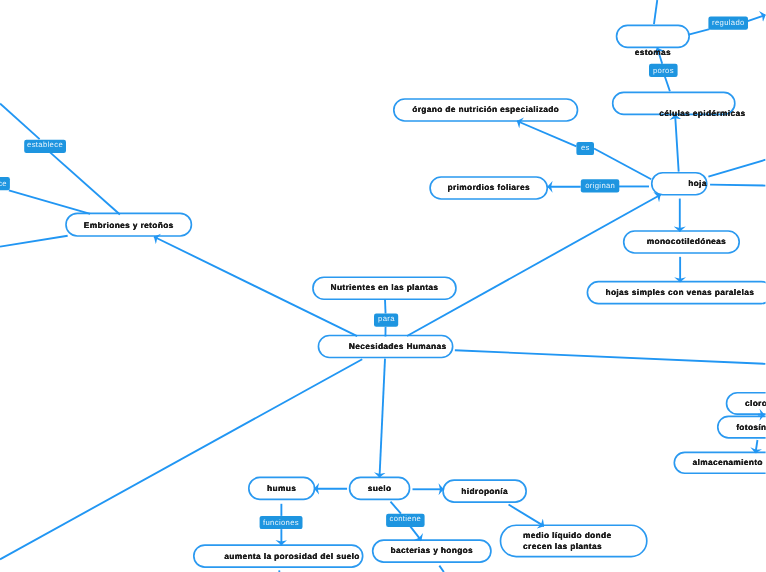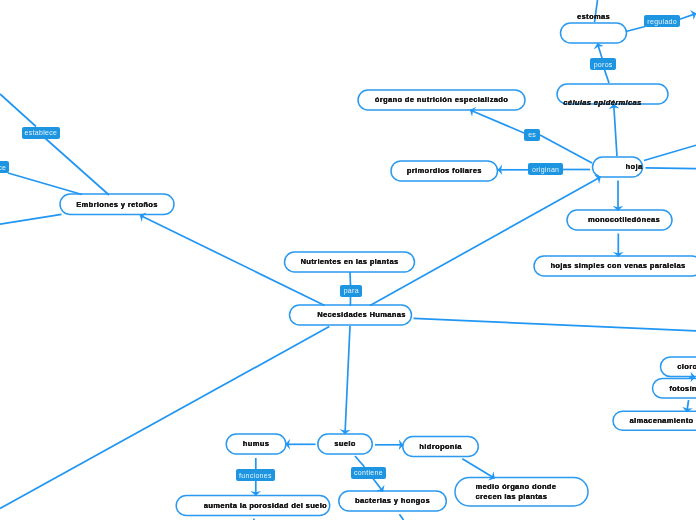--- a/index.html
+++ b/index.html
@@ -109,24 +109,24 @@
     <path d="M 355 456 L 364.5 467"></path>
     <path d="M 373 478.5 L 383 491.5" marker-end="url(#arrow)"></path>
     <path d="M 462.3 458.7 L 494.6 478.3" marker-end="url(#arrow)"></path>
     <path d="M 689 377 L 695 377" marker-end="url(#arrow)"></path>
     <path d="M 688.6 400 L 686.8 412" marker-end="url(#arrow)"></path>
     <path d="M 399.4 514.2 L 403.5 520"></path>
     <path d="M 253.8 518.5 L 254 520"></path>
     <path d="M 0 508.5 L 329.3 326.6"></path>
     </g>
   </svg>
-  <div class="node" style="left:560.5px;top:7px;width:66px;height:20px;">
+  <div class="node" style="left:560.5px;top:38px;width:66px;height:20px;">
       <span>estomas</span>
     </div>
-  <div class="node" style="left:547px;top:84px;width:111px;height:37px;font-style:italic;">
+  <div class="node" style="left:583px;top:84px;width:111px;height:37px;">
       <span>células epidérmicas</span>
     </div>
   <div class="node" style="left:358px;top:90px;width:167px;height:20px;">
       <span>órgano de nutrición especializado</span>
     </div>
   <div class="node" style="left:391px;top:160.9px;width:106.5px;height:20px;">
       <span>primordios foliares</span>
     </div>
   <div class="node" style="left:592.5px;top:157px;width:50px;height:20px;justify-content:flex-end;">
       <span>hoja</span>
@@ -155,21 +155,21 @@
   <div class="node" style="left:402.8px;top:436.5px;width:75.5px;height:20px;">
       <span>hidroponía</span>
     </div>
   <div class="node" style="left:176.2px;top:495.5px;width:153.5px;height:20px;padding-left:25px;">
       <span>aumenta la porosidad del suelo</span>
     </div>
   <div class="node" style="left:338.8px;top:491px;width:107.5px;height:20px;">
       <span>bacterias y hongos</span>
     </div>
   <div class="node multiline" style="left:455px;top:477.5px;width:133px;height:28.5px;">
-      <span class="nl">medio órgano donde</span>
+      <span class="nl">medio líquido donde</span>
       <span class="nl">crecen las plantas</span>
     </div>
   <div class="node" style="left:660.5px;top:357px;width:66px;height:19.5px;">
       <span>clorofila</span>
     </div>
   <div class="node" style="left:652.5px;top:378.5px;width:80px;height:19.5px;">
       <span>fotosíntesis</span>
     </div>
   <div class="node" style="left:613px;top:411.2px;width:97px;height:19px;">
       <span>almacenamiento</span>

